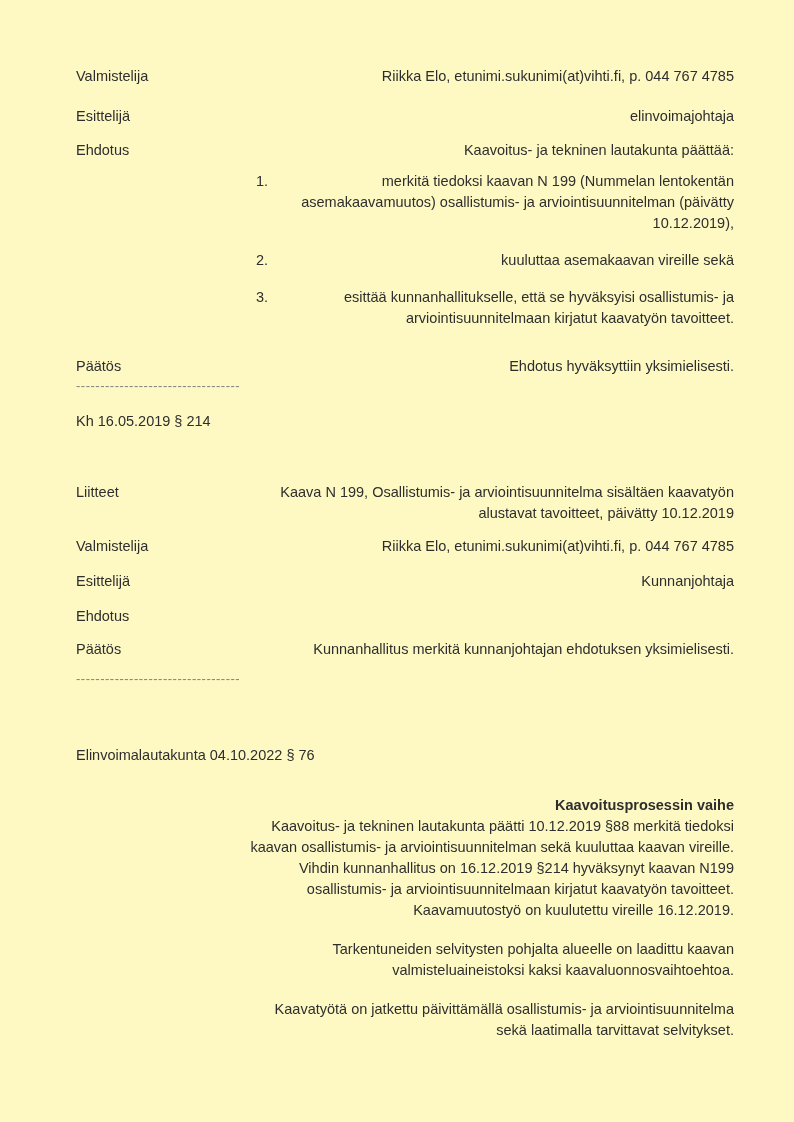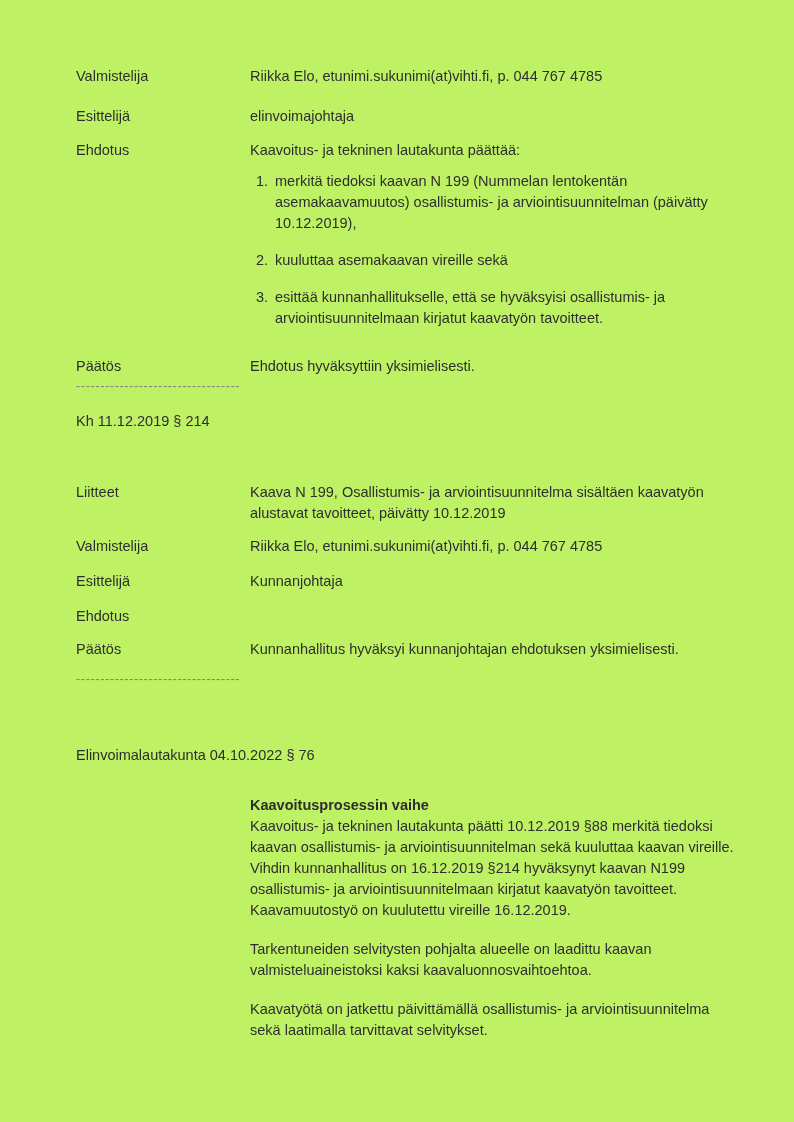--- a/index.html
+++ b/index.html
@@ -5,39 +5,40 @@
   html, body {
     margin: 0;
     padding: 0;
     background: #ffffff;
   }
   .page {
     position: relative;
     width: 794px;
     height: 1122px;
     box-sizing: border-box;
-    background: #bef264;
+    background: #fef9c3;
     padding: 66px 60px 0 76px;
     font-family: "Liberation Sans", sans-serif;
     font-size: 14.5px;
     line-height: 21px;
     color: #2e2e2e;
     overflow: hidden;
   }
   .row {
     display: flex;
     align-items: flex-start;
   }
   .label {
     width: 174px;
     flex: 0 0 174px;
   }
   .value {
     flex: 1 1 auto;
     max-width: 484px;
+    text-align: right;
   }
   .r-valm1  { margin-bottom: 19px; }
   .r-esit1  { margin-bottom: 13px; }
   .r-ehd1   { margin-bottom: 27px; }
   .r-paat1  { margin-bottom: 2px;  }
   .sep {
     color: #808080;
     font-size: 13px;
     line-height: 14px;
     letter-spacing: 0.5px;
@@ -100,21 +101,21 @@
     </div>
   </div>
 
   <div class="row r-paat1">
     <div class="label">Päätös</div>
     <div class="value">Ehdotus hyväksyttiin yksimielisesti.</div>
   </div>
 
   <div class="sep sep1">----------------------------------</div>
 
-  <div class="kh-heading">Kh 11.12.2019 § 214</div>
+  <div class="kh-heading">Kh 16.05.2019 § 214</div>
 
   <div class="row r-liit">
     <div class="label">Liitteet</div>
     <div class="value">Kaava N 199, Osallistumis- ja arviointisuunnitelma sisältäen kaavatyön alustavat tavoitteet, päivätty 10.12.2019</div>
   </div>
 
   <div class="row r-valm2">
     <div class="label">Valmistelija</div>
     <div class="value">Riikka Elo, etunimi.sukunimi(at)vihti.fi, p. 044 767 4785</div>
   </div>
@@ -123,21 +124,21 @@
     <div class="label">Esittelijä</div>
     <div class="value">Kunnanjohtaja</div>
   </div>
 
   <div class="row r-ehd2">
     <div class="label">Ehdotus</div>
   </div>
 
   <div class="row r-paat2">
     <div class="label">Päätös</div>
-    <div class="value">Kunnanhallitus hyväksyi kunnanjohtajan ehdotuksen yksimielisesti.</div>
+    <div class="value">Kunnanhallitus merkitä kunnanjohtajan ehdotuksen yksimielisesti.</div>
   </div>
 
   <div class="sep sep2">----------------------------------</div>
 
   <div class="elinvoima-heading">Elinvoimalautakunta 04.10.2022 § 76</div>
 
   <div class="row">
     <div class="label"></div>
     <div class="value stage">
       <div class="subheading">Kaavoitusprosessin vaihe</div>

